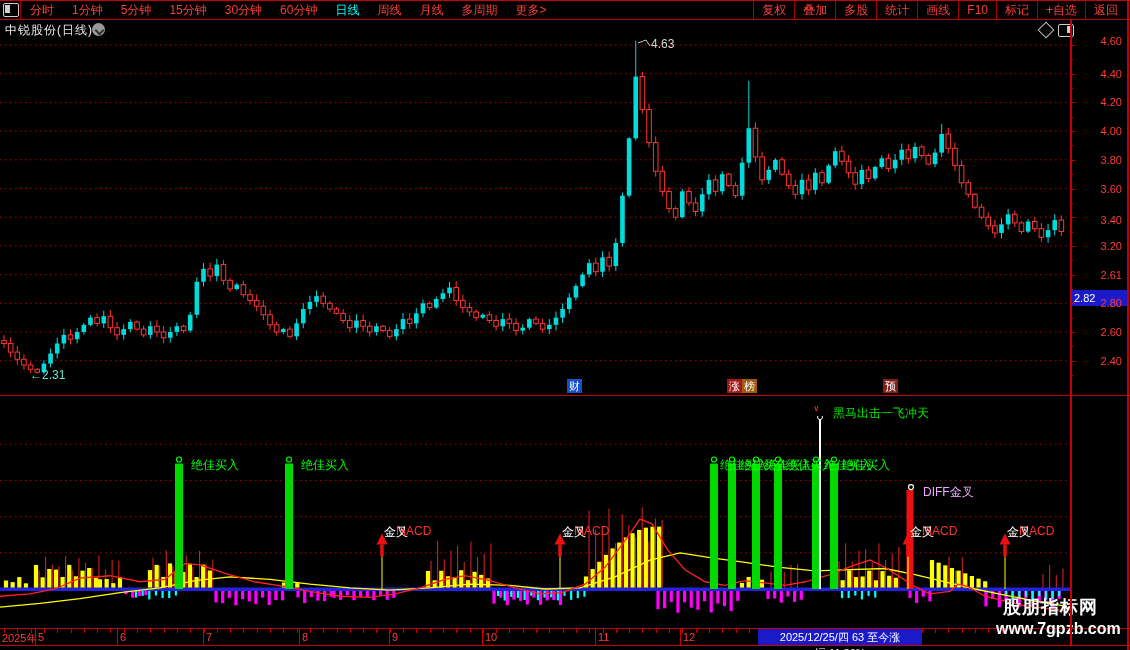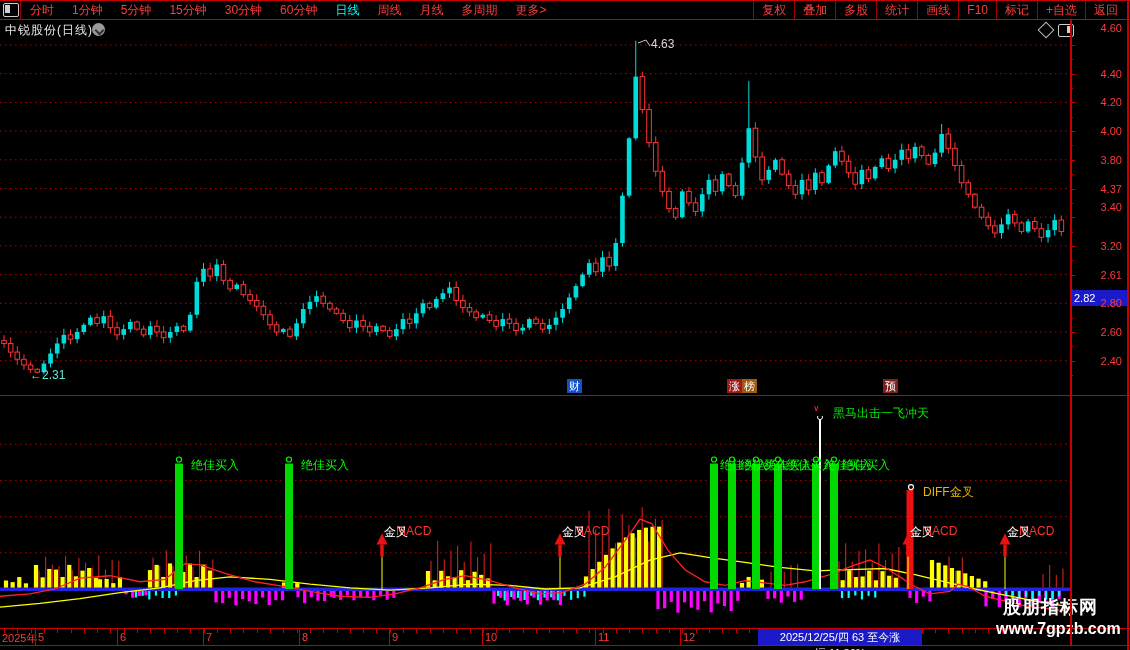--- a/index.html
+++ b/index.html
@@ -402,39 +402,39 @@
   <div id="hi-label">4.63</div>
   <div id="lo-label">←2.31</div>
   <div id="news-layer">
       <div class="news-tag" style="left:567px;background:#1450c8">财</div>
       <div class="news-tag" style="left:727px;background:#a01818">涨</div>
       <div class="news-tag" style="left:742px;background:#a05a10">榜</div>
       <div class="news-tag" style="left:883px;background:#80201c">预</div>
     </div>
   <div id="price-tag">2.82</div>
   <div id="scale-main">
-      <div class="pricelabel" style="top:22px">4.60</div>
+      <div class="pricelabel" style="top:35px">4.60</div>
       <div class="tick" style="top:45px"></div>
       <div class="tick" style="top:59.35px;width:3px"></div>
       <div class="pricelabel" style="top:67.7px">4.40</div>
       <div class="tick" style="top:73.7px"></div>
       <div class="tick" style="top:88.05px;width:3px"></div>
       <div class="pricelabel" style="top:96.4px">4.20</div>
       <div class="tick" style="top:102.4px"></div>
       <div class="tick" style="top:116.75px;width:3px"></div>
       <div class="pricelabel" style="top:125.1px">4.00</div>
       <div class="tick" style="top:131.1px"></div>
       <div class="tick" style="top:145.45px;width:3px"></div>
       <div class="pricelabel" style="top:153.8px">3.80</div>
       <div class="tick" style="top:159.8px"></div>
       <div class="tick" style="top:174.15px;width:3px"></div>
-      <div class="pricelabel" style="top:182.5px">4.37</div>
+      <div class="pricelabel" style="top:182.5px">3.60</div>
       <div class="tick" style="top:188.5px"></div>
       <div class="tick" style="top:202.85px;width:3px"></div>
-      <div class="pricelabel" style="top:201px">3.40</div>
+      <div class="pricelabel" style="top:214px">3.40</div>
       <div class="tick" style="top:217.2px"></div>
       <div class="tick" style="top:231.54999999999998px;width:3px"></div>
       <div class="pricelabel" style="top:239.9px">3.20</div>
       <div class="tick" style="top:245.9px"></div>
       <div class="tick" style="top:260.25px;width:3px"></div>
       <div class="pricelabel" style="top:268.6px">2.61</div>
       <div class="tick" style="top:274.6px"></div>
       <div class="tick" style="top:288.95px;width:3px"></div>
       <div class="pricelabel" style="top:297.3px">2.80</div>
       <div class="tick" style="top:303.3px"></div>
@@ -758,21 +758,21 @@
       <div class="sig" style="left:301px;top:457px;color:#00ff00">绝佳买入</div>
       <div class="sig" style="left:720px;top:457px;color:#00ff00">绝佳买入</div>
       <div class="sig" style="left:740px;top:457px;color:#00ff00">绝佳买入</div>
       <div class="sig" style="left:764px;top:457px;color:#00ff00">绝佳买入</div>
       <div class="sig" style="left:786px;top:457px;color:#00ff00">绝佳买入</div>
       <div class="sig" style="left:824px;top:457px;color:#00ff00">绝佳买入</div>
       <div class="sig" style="left:842px;top:457px;color:#00ff00">绝佳买入</div>
       <div class="sig" style="left:833px;top:405px;color:#00ee00">黑马出击</div>
       <div class="sig" style="left:881px;top:405px;color:#00ee00">一飞冲天</div>
       <div class="sig" style="left:813px;top:403px;color:#ff3030;font-size:9px">∨</div>
-      <div class="sig" style="left:923px;top:484px;color:#eab308">DIFF金叉</div>
+      <div class="sig" style="left:923px;top:484px;color:#f0abfc">DIFF金叉</div>
       <div class="sig" style="left:396px;top:524px;color:#ff3030">MACD</div>
       <div class="sig" style="left:384px;top:524px;color:#ffffff">金叉</div>
       <div class="sig" style="left:574px;top:524px;color:#ff3030">MACD</div>
       <div class="sig" style="left:562px;top:524px;color:#ffffff">金叉</div>
       <div class="sig" style="left:922px;top:524px;color:#ff3030">MACD</div>
       <div class="sig" style="left:910px;top:524px;color:#ffffff">金叉</div>
       <div class="sig" style="left:1019px;top:524px;color:#ff3030">MACD</div>
       <div class="sig" style="left:1007px;top:524px;color:#ffffff">金叉</div>
     </div>
   <div id="scale-ind"></div>

